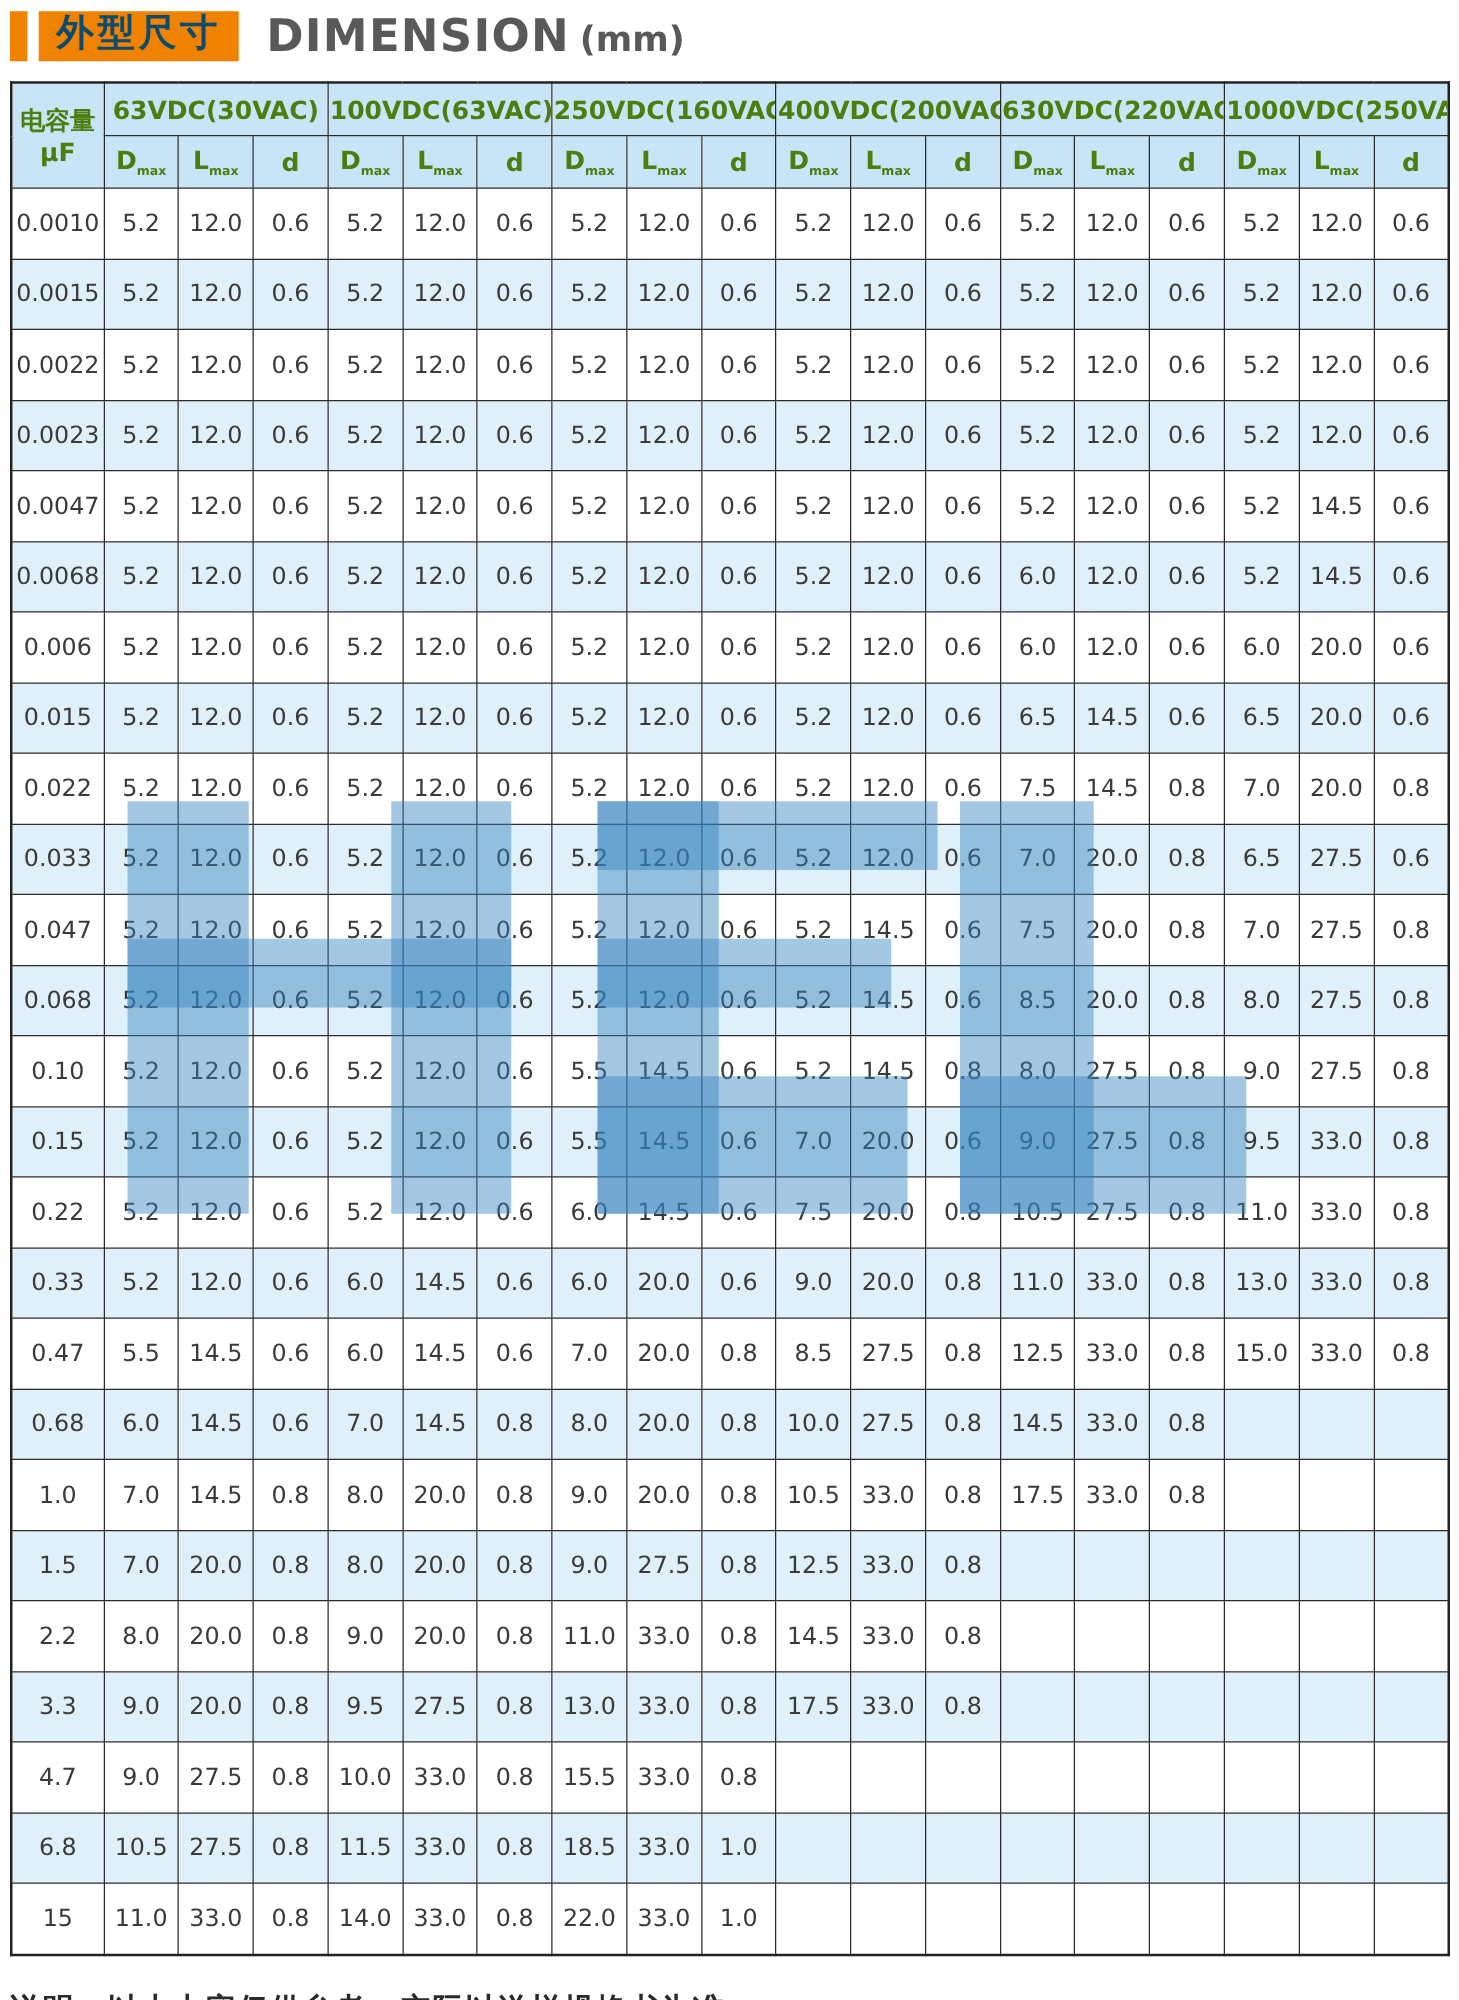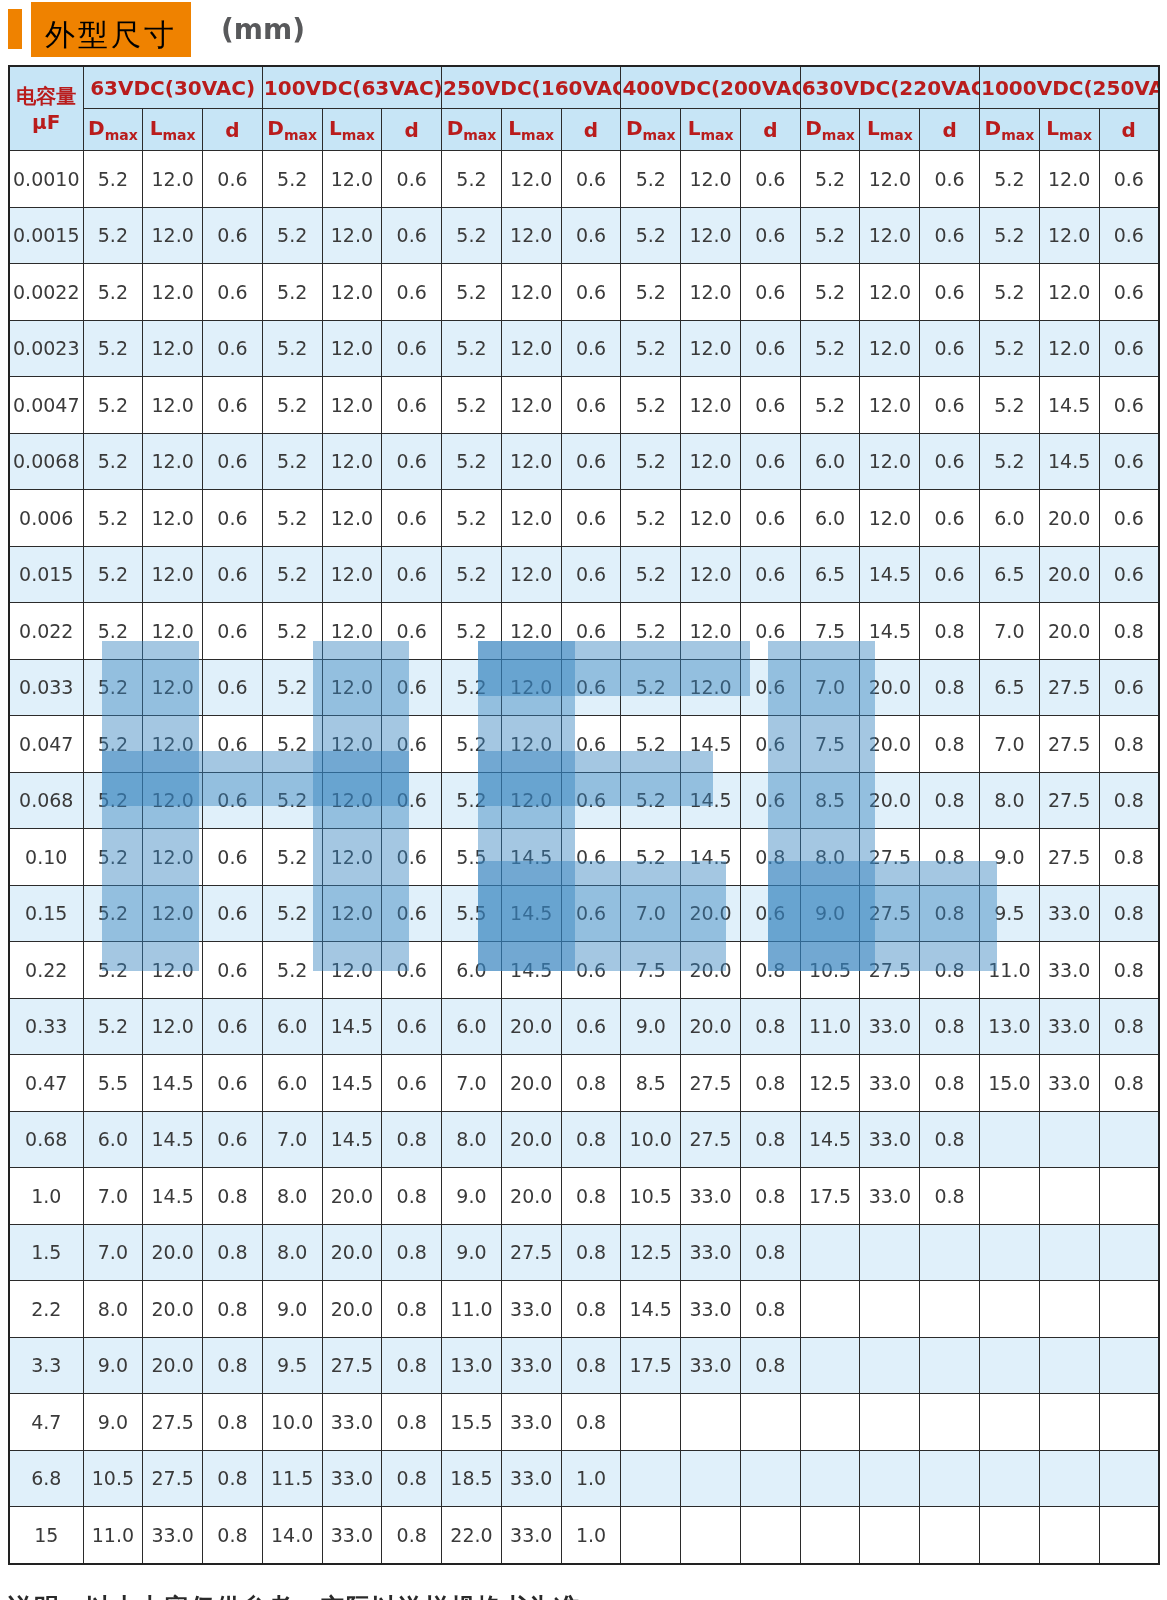--- a/index.html
+++ b/index.html
@@ -7,43 +7,43 @@
     width:1167px;
     font-family:"DejaVu Sans","Liberation Sans",sans-serif;
     color:#333;
   }
   .page{padding:5px 7px 30px 8px;position:relative;}
 
   
   .title-row{display:flex;align-items:center;height:44px;margin:2px 0 14px 0;}
   .accent-bar{width:14px;height:40px;background:var(--accent,#ef8200);margin-right:9px;}
   .badge{
-    background:var(--accent,#ef8200);color:#000000;
-    font-size:30px;font-weight:normal;letter-spacing:3px;
-    padding:16px 14px 5px 14px;line-height:34px;
+    background:var(--accent,#ef8200);color:#0c4a6e;
+    font-size:30px;font-weight:bold;letter-spacing:3px;
+    padding:1px 14px 5px 14px;line-height:34px;
   }
   .heading-wrap{margin-left:22px;display:flex;align-items:baseline;color:#58595b;}
   .heading{font-size:36px;font-weight:bold;letter-spacing:1px;}
   .heading-unit{font-size:28px;font-weight:bold;margin-left:8px;}
 
   
   .table-wrap{position:relative;width:1152px;}
   table.dim{
     border-collapse:collapse;table-layout:fixed;width:1152px;
     border:2.5px solid #222;
   }
   table.dim th,table.dim td{
     border:1.5px solid #2b2b2b;
     text-align:center;vertical-align:middle;
     overflow:hidden;white-space:nowrap;
   }
-  table.dim th{background:#c7e5f6;color:#b91c1c;}
+  table.dim th{background:#c7e5f6;color:#4d7c0f;}
   .grp-label{font-size:20px;font-weight:bold;height:39px;margin-top:28px;}
   .sub-col{font-size:20px;font-weight:bold;height:39px;}
-  .sub-col sub{font-size:14px;font-weight:bold;}
+  .sub-col sub{font-size:10px;font-weight:bold;}
   .cap-head{font-size:20px;font-weight:bold;line-height:26px;}
   table.dim td{height:53.5px;font-size:19px;color:#3a3a3a;background:#ffffff;}
   tr.alt td{background:#e0f0fa;}
 
   
   .wm{position:absolute;left:0;top:0;width:100%;height:100%;pointer-events:none;}
   .wm-rect{position:absolute;}
   .wm-h-left {left:94px; top:576px;width:97px; height:330px;}
   .wm-h-right{left:305px;top:576px;width:96px; height:330px;}
   .wm-h-cross{left:94px; top:686px;width:307px;height:55px;}
@@ -62,20 +62,21 @@
 </style>
 </head>
 <body>
 
 <div class="page">
 
   <div class="title-row">
     <div class="accent-bar"></div>
     <div class="badge">外型尺寸</div>
     <div class="heading-wrap">
+      <span class="heading">DIMENSION</span>
       <span class="heading-unit">(mm)</span>
     </div>
   </div>
 
   <div class="table-wrap">
     <table class="dim" id="dim-table">
       <colgroup id="dim-cols">
           <col style="width: 74px;">
           <col>
           <col>

